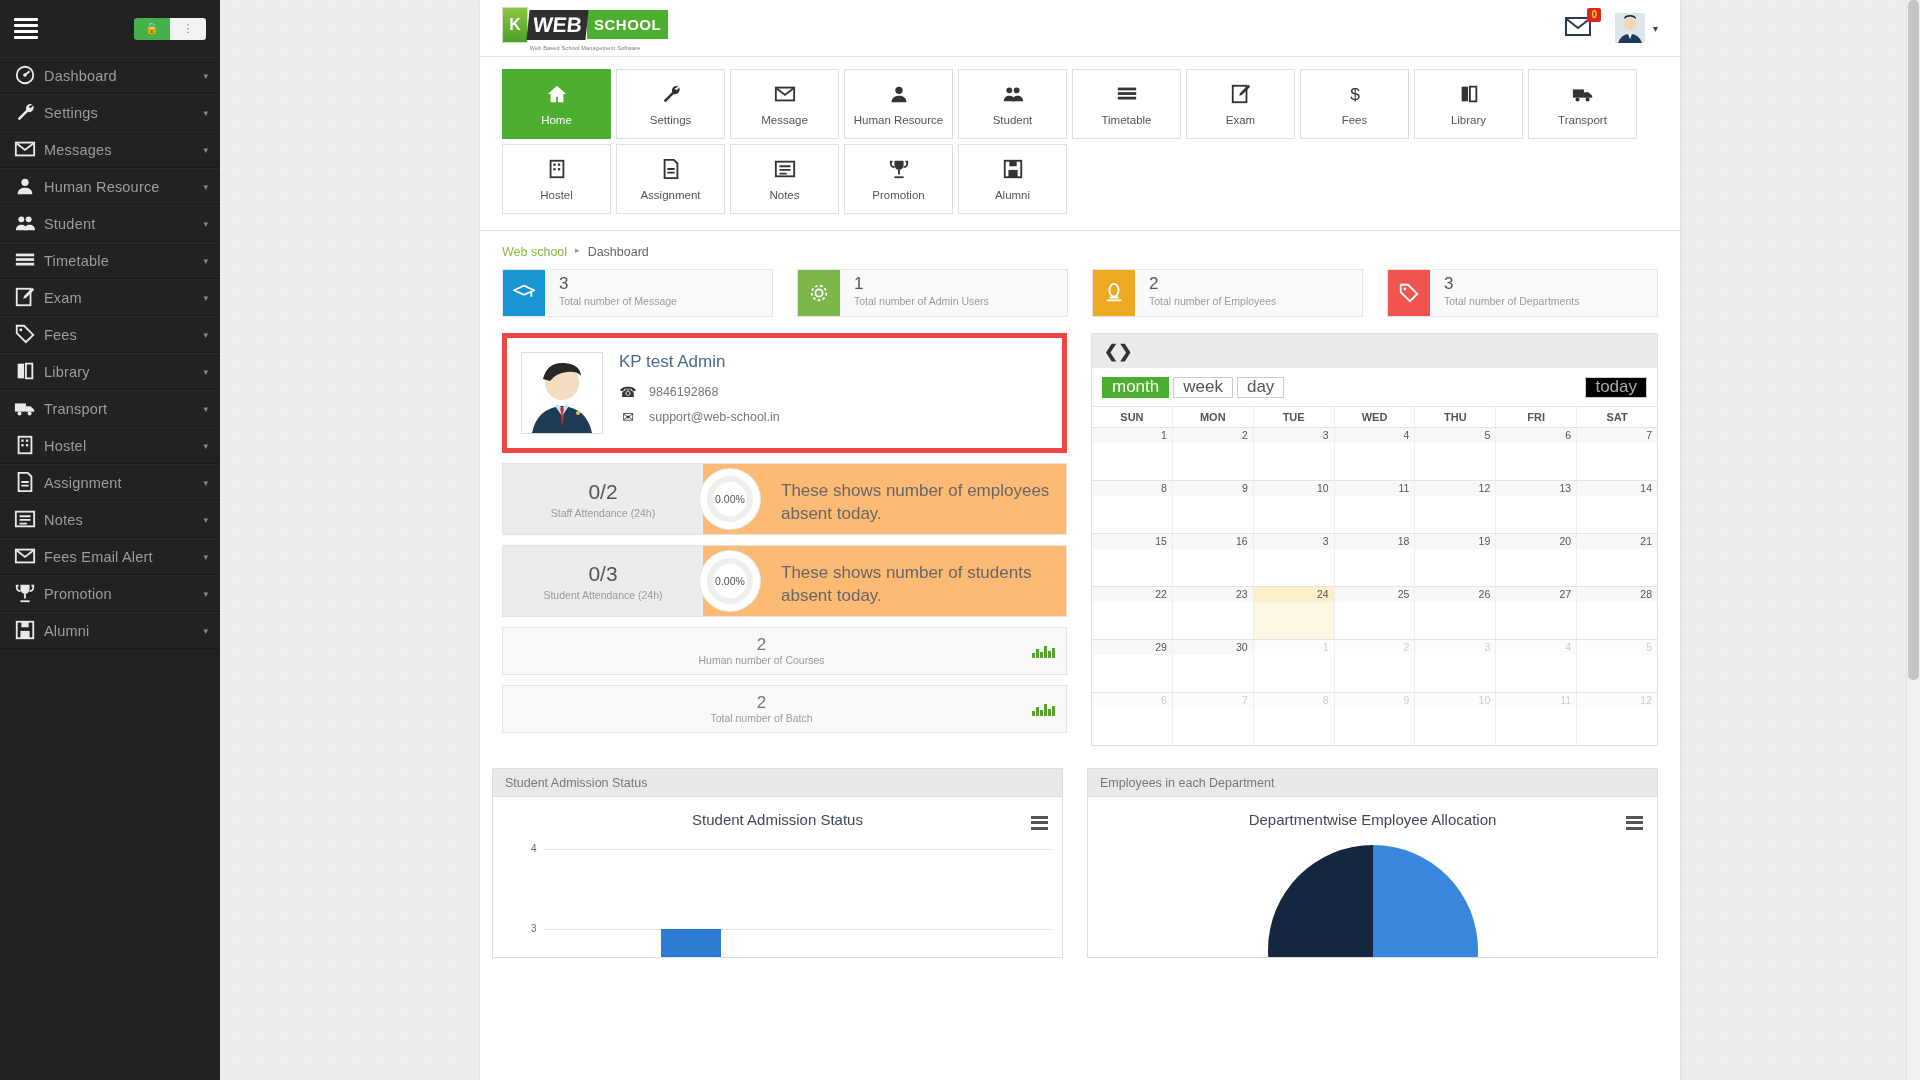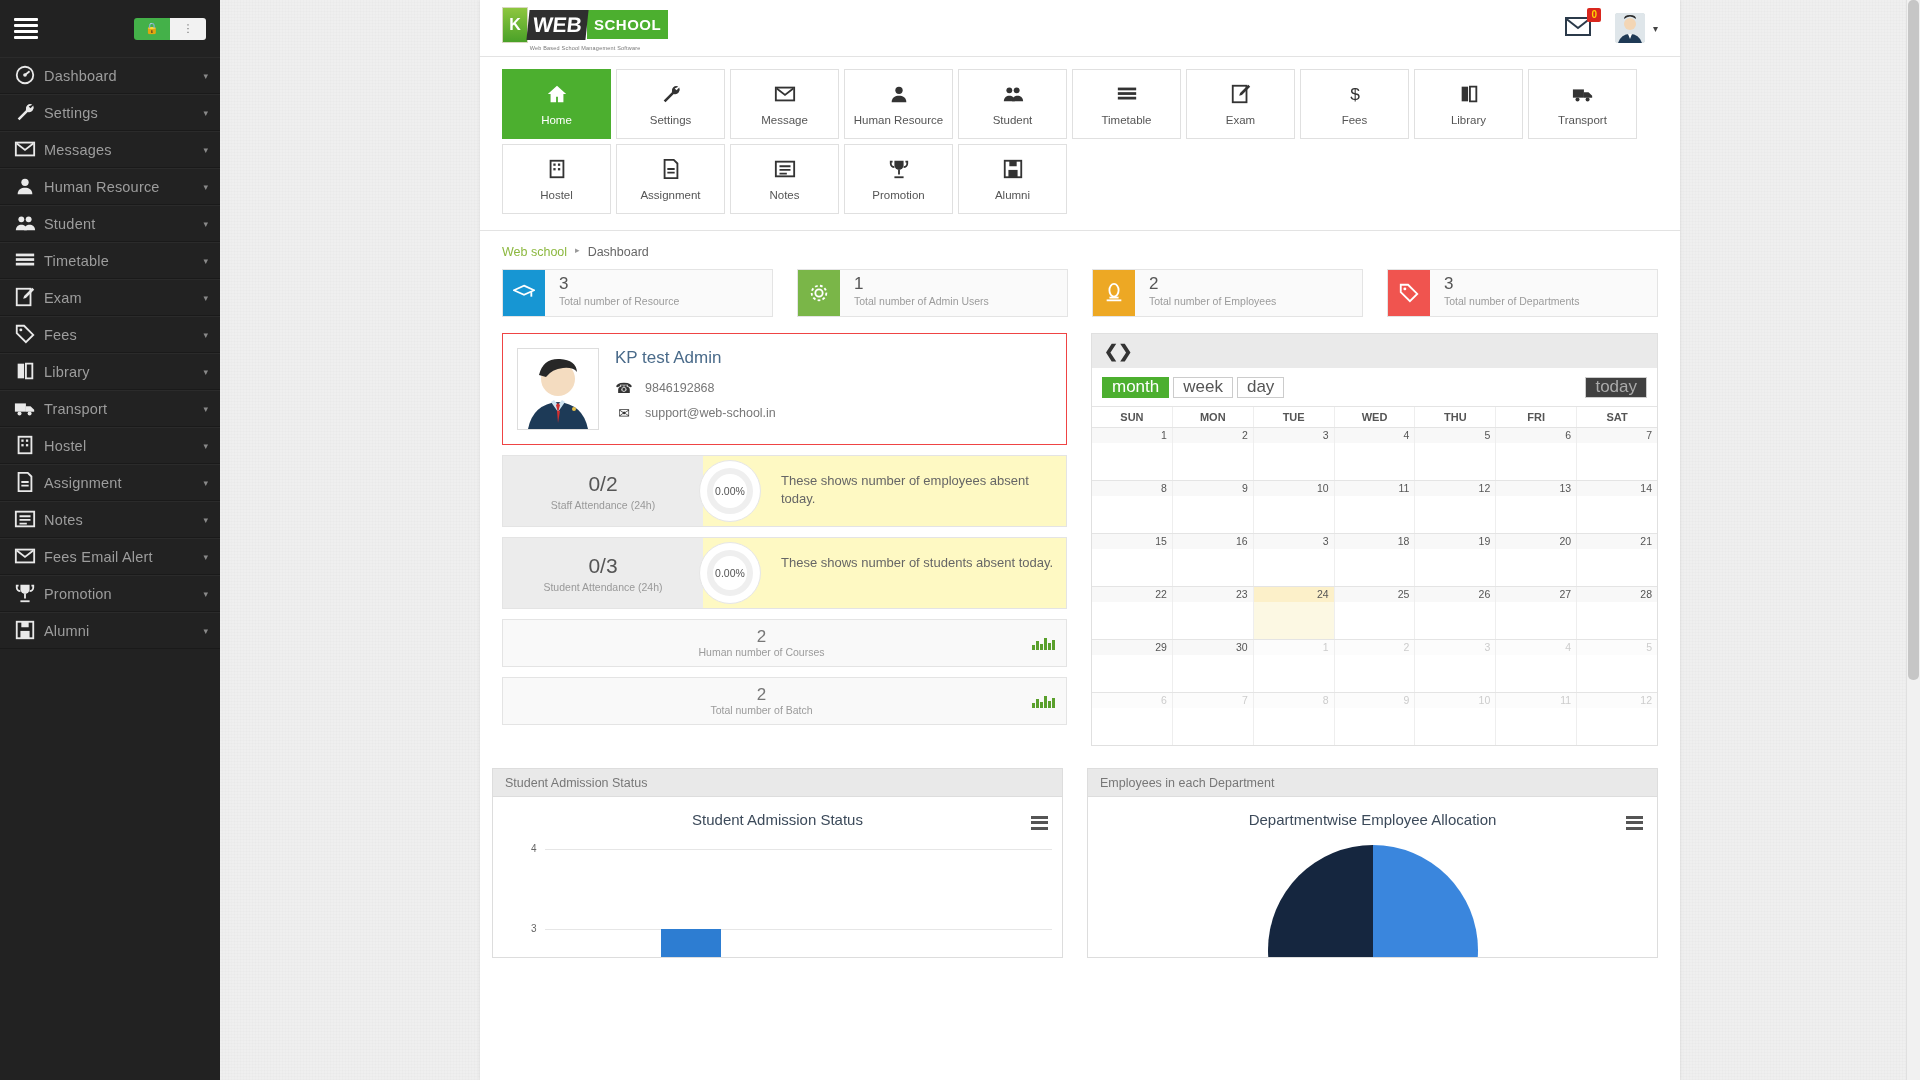--- a/index.html
+++ b/index.html
@@ -125,21 +125,21 @@
   .stat-body { padding: 5px 0 0 14px; }
   .stat-num { font-size: 17px; color: #555; line-height: 1.05; font-weight: 300; }
   .stat-lbl { font-size: 10.5px; color: #9b9b9b; margin-top: 2px; }
 
   
   .cols { display: flex; gap: 24px; padding: 16px 22px 0 22px; }
   .col-l { flex: 0 0 565px; }
   .col-r { flex: 1; }
 
   
-  .panel { border: 1px solid #ef4444; background: #fff; }
+  .panel { border: 5px solid #ef4444; background: #fff; }
   .profile { display: flex; padding: 14px; gap: 16px; align-items: flex-start; }
   .profile-pic {
     width: 82px; height: 82px; border: 1px solid #ddd; background: #fff;
     display: flex; align-items: flex-end; justify-content: center; overflow: hidden;
   }
   .p-name { font-size: 17px; color: #4a6b8a; font-weight: 300; margin-bottom: 12px; }
   .p-line { display: flex; align-items: center; gap: 12px; font-size: 12.5px; color: #777; margin-bottom: 9px; }
   .p-ico { width: 18px; text-align: center; font-size: 14px; color: #333; }
 
   
@@ -157,22 +157,22 @@
     position: absolute; left: 196px; top: 50%; transform: translateY(-50%);
     width: 62px; height: 62px; border-radius: 50%; background: #fff;
     border: 1px solid #e6e6e6; display: flex; align-items: center; justify-content: center;
   }
   .att-dial-in {
     width: 46px; height: 46px; border-radius: 50%; background: #fff;
     border: 6px solid #efefef; display: flex; align-items: center; justify-content: center;
     font-size: 10.5px; color: #555;
   }
   .att-right {
-    flex: 1; padding: 16px 0 0 78px; font-size: 13px; color: #666; line-height: 1.35;
-    background: #fef9c3;
+    flex: 1; padding: 16px 0 0 78px; font-size: 17px; color: #666; line-height: 1.35;
+    background: #fdba74;
   }
 
   
   .cnt {
     margin-top: 10px; border: 1px solid #e4e4e4; background: #f9f9f9; height: 48px;
     display: flex; align-items: center; position: relative;
   }
   .cnt-mid { flex: 1; text-align: center; }
   .cnt-num { font-size: 17px; color: #777; font-weight: 300; line-height: 1.1; }
   .cnt-lbl { font-size: 10.5px; color: #9b9b9b; }
@@ -187,21 +187,21 @@
   }
   .cal-arrow { font-size: 17px; color: #333; cursor: pointer; font-weight: bold; }
   .cal-title { flex: 1; text-align: center; font-size: 15px; color: #555; font-weight: 300; }
   .cal-tools { height: 38px; display: flex; align-items: center; padding: 0 10px; }
   .cal-btn {
     height: 21px; padding: 0 9px; border: 1px solid #ccc; background: #fff;
     font-size: 17px; color: #555; display: flex; align-items: center; cursor: pointer;
     margin-right: 4px;
   }
   .cal-btn.on { background: #4caf2f; border-color: #4caf2f; color: #fff; }
-  .cal-btn.today { margin-left: auto; margin-right: 0; background: #404040; color: #aaa; }
+  .cal-btn.today { margin-left: auto; margin-right: 0; background: #000000; color: #aaa; }
   .cal-dow { display: flex; border-top: 1px solid #e4e4e4; }
   .cal-dow div {
     flex: 1; text-align: center; font-size: 11px; font-weight: bold; color: #555;
     padding: 4px 0; border-right: 1px solid #eee;
   }
   .cal-dow div:last-child { border-right: 0; }
   .cal-row { display: flex; border-top: 1px solid #e4e4e4; height: 53px; }
   .cal-cell { flex: 1; border-right: 1px solid #eee; position: relative; }
   .cal-cell:last-child { border-right: 0; }
   .cal-cell span {
@@ -560,21 +560,21 @@
   <div class="stats" id="stats">
       <div class="stat">
         <div class="stat-ico" style="background:#1796d3">
           <svg width="22" height="22" viewBox="0 0 24 24">
             <path d="M12 4 L23 9 L12 14 L1 9z" fill="none" stroke="#ffffff" stroke-width="2"></path>
             <path d="M20 11v5" stroke="#ffffff" stroke-width="2"></path>
           </svg>
         </div>
         <div class="stat-body">
           <div class="stat-num">3</div>
-          <div class="stat-lbl">Total number of Resource</div>
+          <div class="stat-lbl">Total number of Message</div>
         </div>
       </div>
       <div class="stat">
         <div class="stat-ico" style="background:#7ab648">
           <svg width="22" height="22" viewBox="0 0 24 24">
             <circle cx="12" cy="12" r="4" fill="none" stroke="#ffffff" stroke-width="2"></circle>
             <circle cx="12" cy="12" r="8" fill="none" stroke="#ffffff" stroke-width="2" stroke-dasharray="3 2.5"></circle>
           </svg>
         </div>
         <div class="stat-body">

